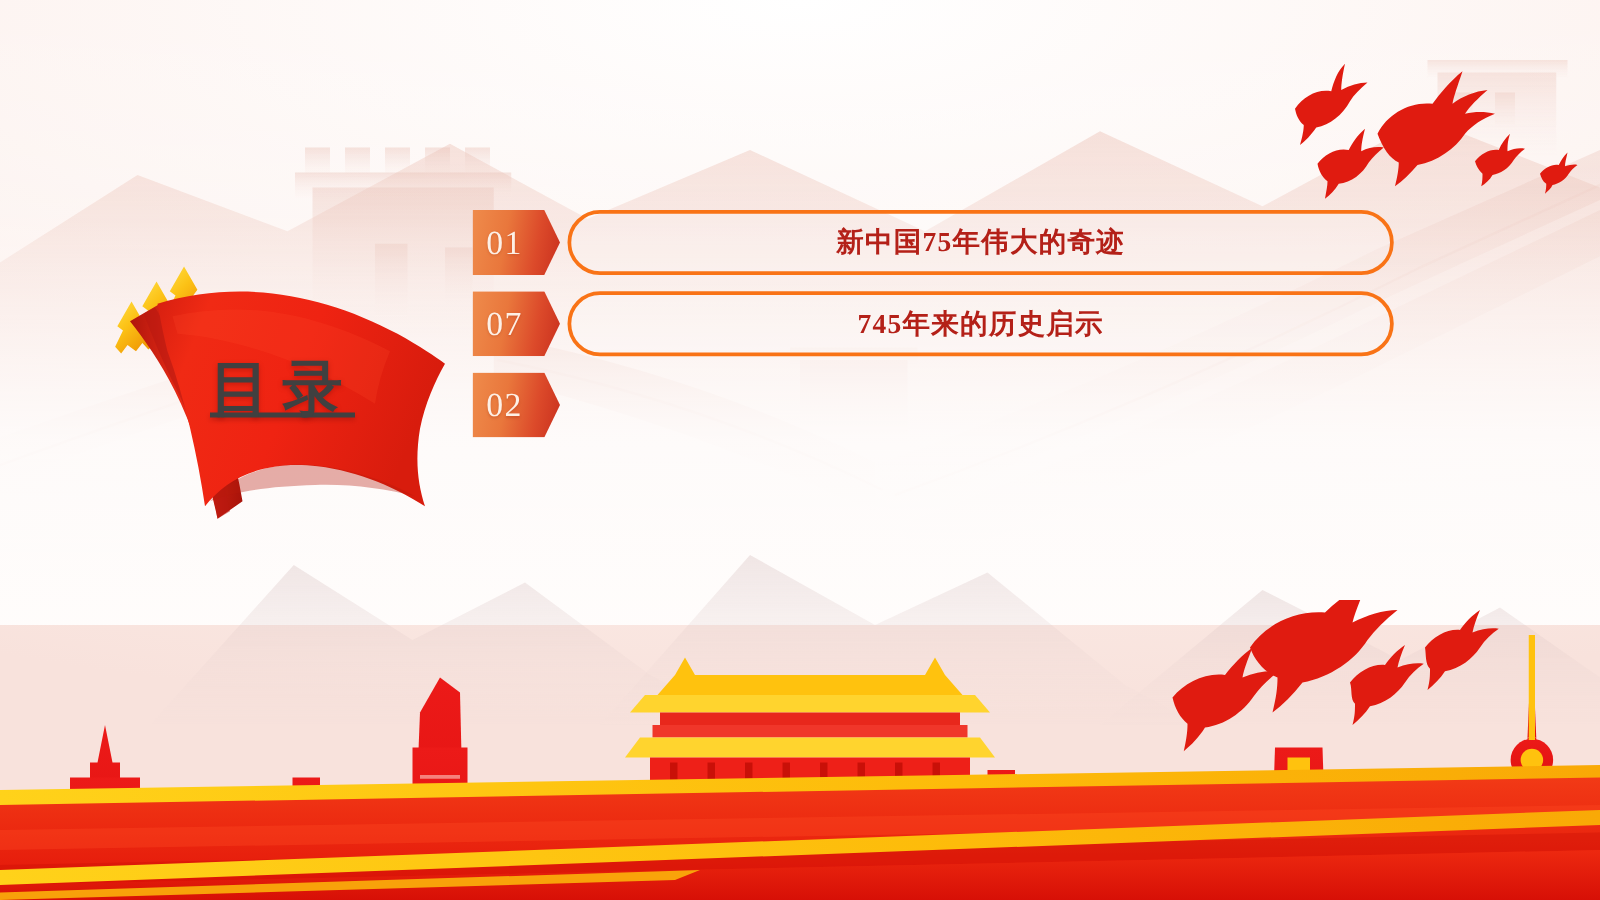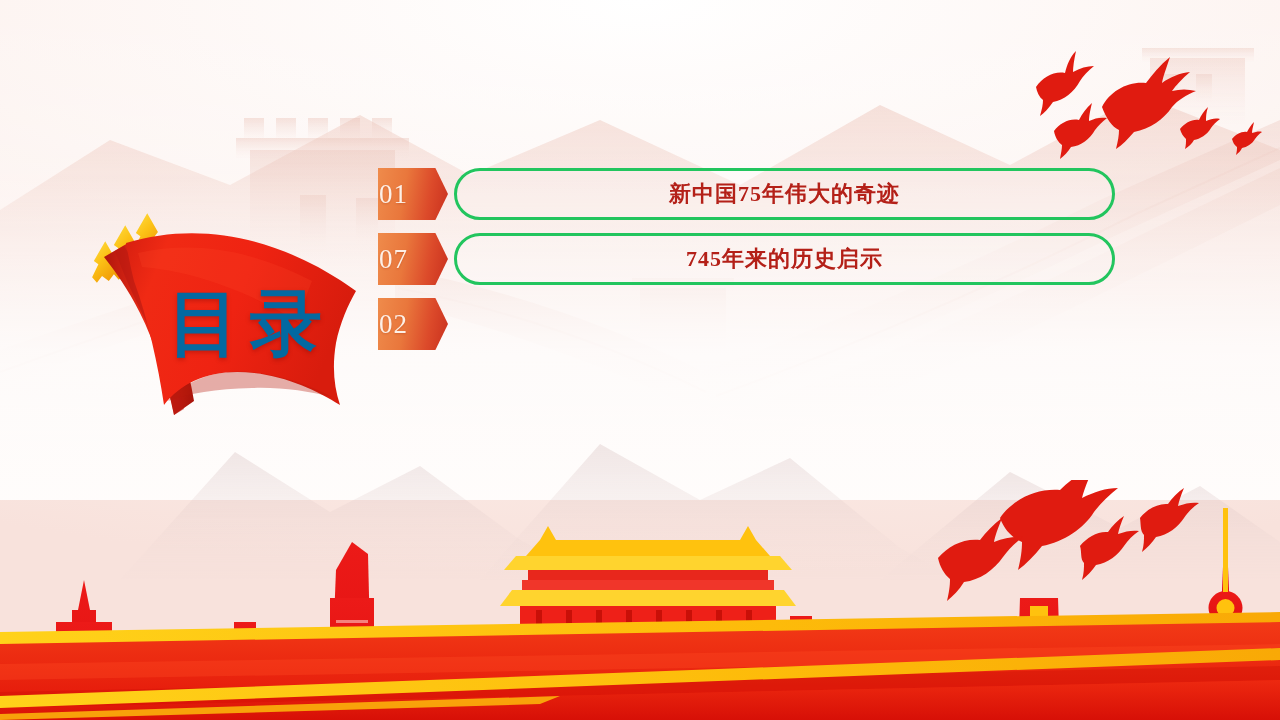--- a/index.html
+++ b/index.html
@@ -25,45 +25,46 @@
   .ribbon{position:absolute;left:0;bottom:0;width:1280px;height:110px;}
 
   
   .doves-top{position:absolute;left:1010px;top:35px;width:260px;height:130px;}
   .doves-bottom{position:absolute;left:930px;top:480px;width:300px;height:130px;}
 
   
   .flag-wrap{position:absolute;left:82px;top:205px;width:300px;height:235px;}
   .flag-title{
     position:absolute;left:168px;top:288px;width:170px;
-    font-size:72px;font-weight:700;color:#0369a1;letter-spacing:10px;
+    font-size:48px;font-weight:700;color:#404040;letter-spacing:10px;
     font-family:"Liberation Serif","DejaVu Serif",serif;
     text-shadow:0 2px 4px rgba(120,10,5,.35);
     line-height:1;
+    text-decoration:underline;
   }
 
   
   .toc{position:absolute;left:378px;top:168px;width:745px;}
   .toc-row{position:relative;height:52px;margin-bottom:13px;}
   .badge{
     position:absolute;left:0;top:0;width:70px;height:52px;
     background:linear-gradient(100deg,#ef8b4b 0%,#e9773c 38%,#dc4a2a 72%,#c9301e 100%);
     clip-path:polygon(0 0, 82% 0, 100% 50%, 82% 100%, 0 100%);
     display:flex;align-items:center;justify-content:flex-start;
     box-shadow:0 2px 5px rgba(160,40,20,.22);
   }
   .badge-num{
     color:#fdf0e6;font-size:27px;font-weight:400;letter-spacing:1px;
-    padding-left:1px;font-family:"Liberation Serif","DejaVu Serif",serif;
+    padding-left:11px;font-family:"Liberation Serif","DejaVu Serif",serif;
     text-shadow:0 1px 2px rgba(140,30,10,.25);
   }
   .pill{
     position:absolute;left:76px;top:0;width:661px;height:52px;
     box-sizing:border-box;
-    border:3px solid #22c55e;border-radius:26px;
+    border:3px solid #f97316;border-radius:26px;
     background:rgba(255,255,255,.16);
     display:flex;align-items:center;justify-content:center;
   }
   .pill-text{
     color:#b42018;font-size:22px;font-weight:700;letter-spacing:1px;
     font-family:"Liberation Serif","DejaVu Serif",serif;
     white-space:pre;
   }
 </style>
 </head>

